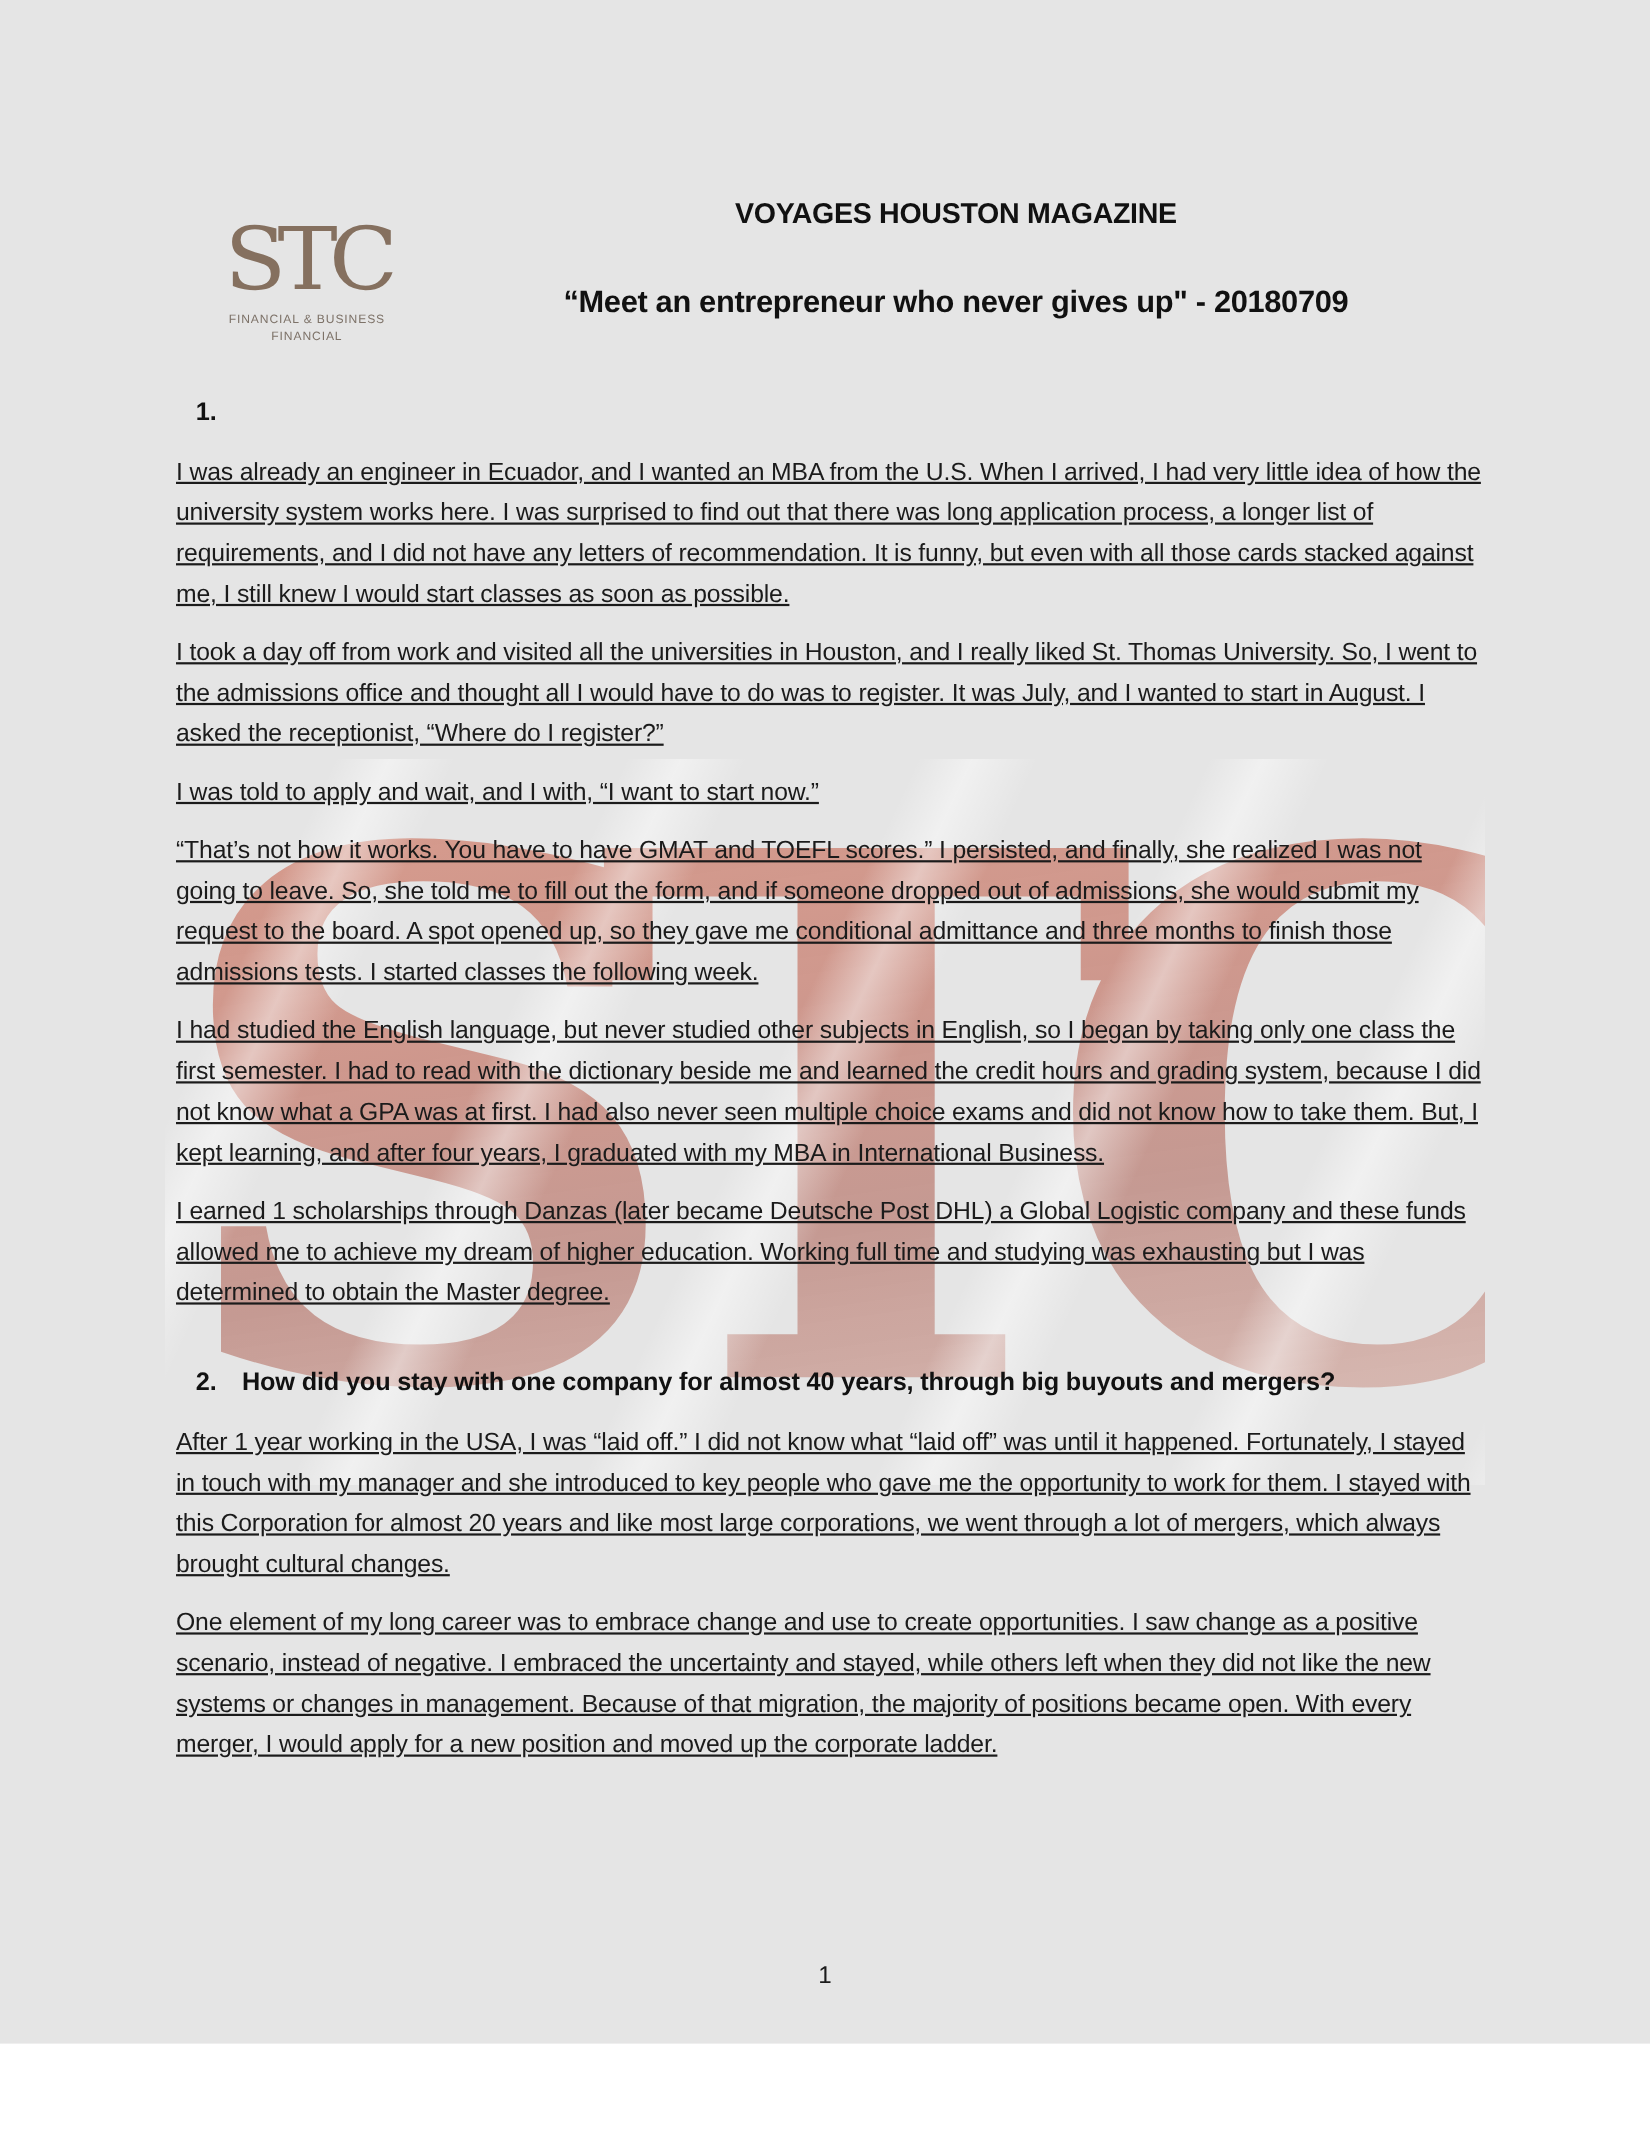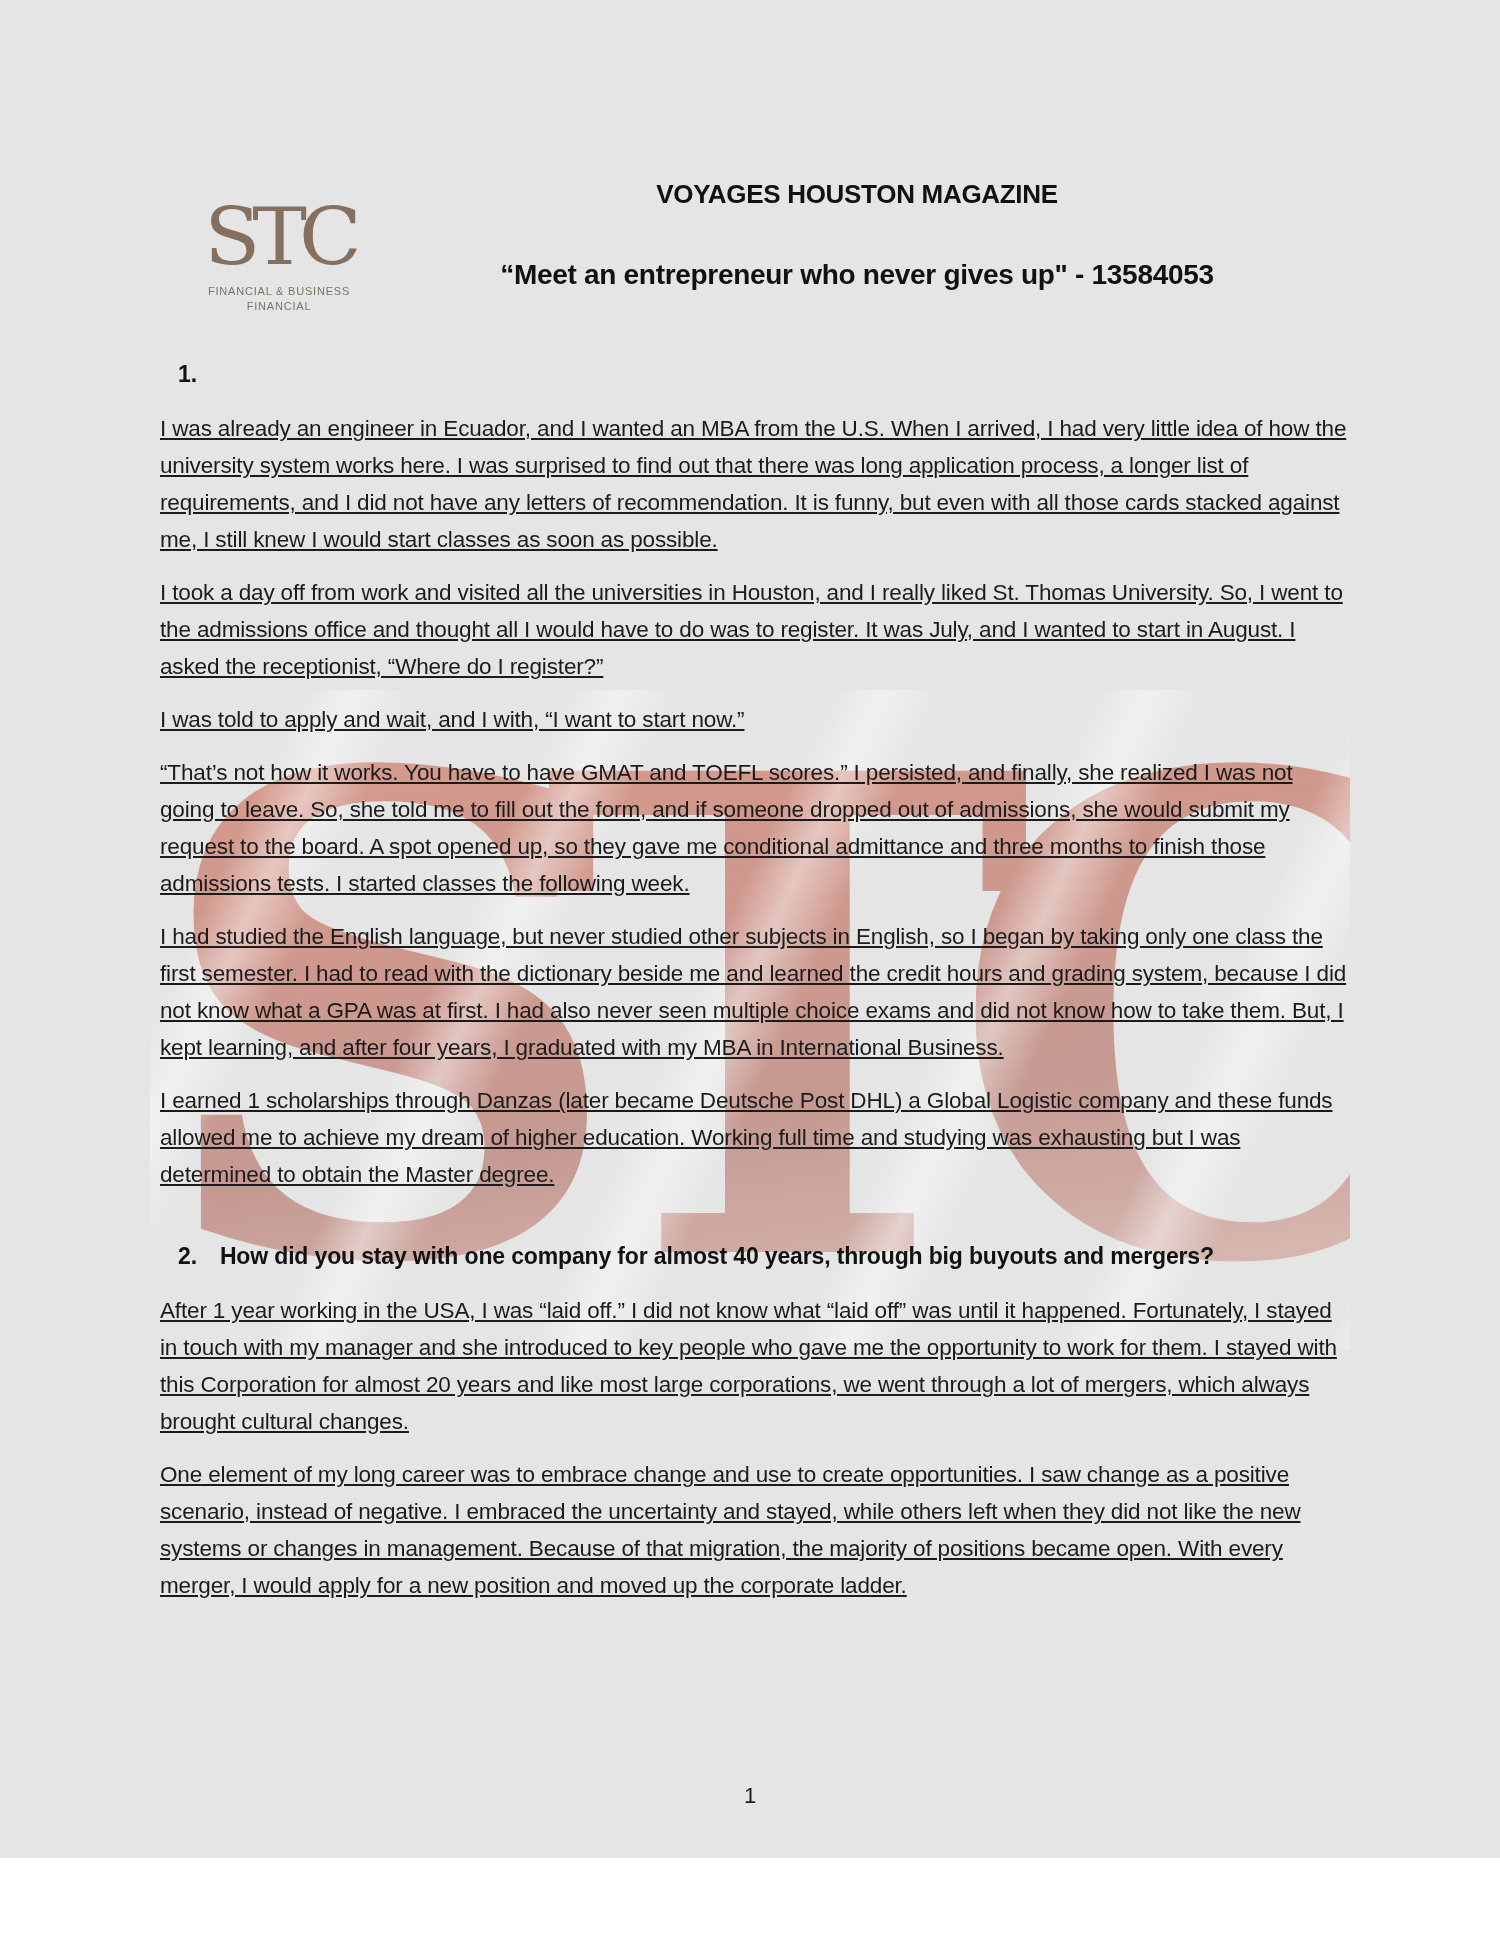--- a/index.html
+++ b/index.html
@@ -73,21 +73,21 @@
   .logo-tagline {
     margin-top: 6px;
     font-family: Liberation Sans, sans-serif;
     font-size: 11px;
     line-height: 15px;
     letter-spacing: 0.8px;
     color: #7d7268;
   }
   .headings {
     position: absolute;
-    left: 372px;
+    left: 384px;
     width: 970px;
     top: 178px;
     text-align: center;
     z-index: 2;
   }
   .magazine-title {
     font-size: 26px;
     line-height: 32px;
     font-weight: bold;
     color: #111111;
@@ -150,21 +150,21 @@
   <header>
     <div class="logo">
       <div class="logo-mark">STC</div>
       <div class="logo-tagline">
         <div>FINANCIAL &amp; BUSINESS</div>
         <div>FINANCIAL</div>
       </div>
     </div>
     <div class="headings">
       <div class="magazine-title">VOYAGES HOUSTON MAGAZINE</div>
-      <div class="article-title">“Meet an entrepreneur who never gives up" - 13584053</div>
+      <div class="article-title">“Meet an entrepreneur who never gives up" - 20180709</div>
     </div>
   </header>
 
   <main class="content">
 
     <section class="qa-section">
       <div class="question">
         <span class="qnum">1.</span>
       </div>
       <p>I was already an engineer in Ecuador, and I wanted an MBA from the U.S. When I arrived, I had very little idea of how the university system works here. I was surprised to find out that there was long application process, a longer list of requirements, and I did not have any letters of recommendation. It is funny, but even with all those cards stacked against me, I still knew I would start classes as soon as possible.</p>

